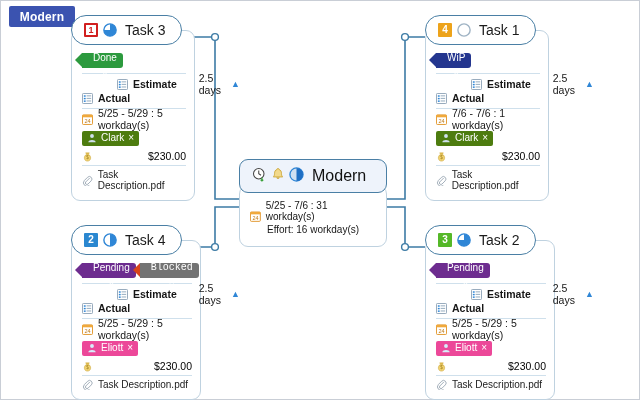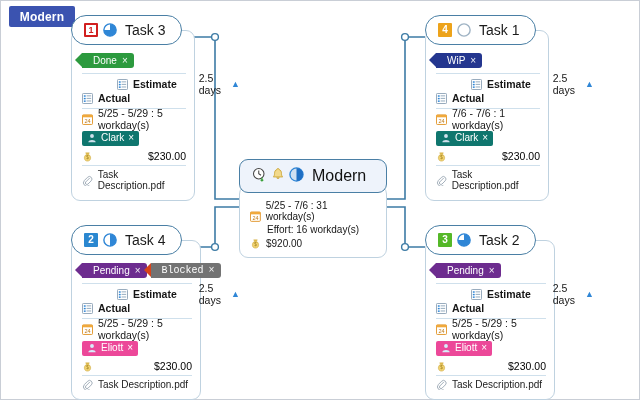--- a/index.html
+++ b/index.html
@@ -74,20 +74,21 @@
   
   .tagrow{ display:flex; gap:4px; margin-bottom:5px; }
   .tag{
     position:relative;
     display:inline-flex; align-items:center; gap:5px;
     height:15px;
     padding:0 6px 0 11px;
     color:#ffffff; font-size:10px;
     border-radius:0 3px 3px 0;
     line-height:1;
+    flex-direction:column;
   }
   .tag::before{
     content:""; position:absolute; left:-7px; top:0;
     width:0; height:0;
     border-top:7.5px solid transparent;
     border-bottom:7.5px solid transparent;
     border-right:7px solid currentColor;
   }
   .tag .x{ font-size:10px; opacity:.92; }
   .tag.done{ background:#2c9a3e; color:#2c9a3e; }
@@ -109,21 +110,21 @@
   .row.est .val{ margin-left:12px; }
   .row.est{ justify-content:flex-start;margin-left:35px; }
   .row.est .spacer{ flex:1; }
 
   .assignee{
     display:inline-flex; align-items:center; gap:4px;
     height:15px; padding:0 5px;
     border-radius:2px; font-size:10px; color:#fff;
     line-height:1;
   }
-  .assignee.clark{ background:#0f766e;align-items:center; }
+  .assignee.clark{ background:#4d7c0f;align-items:center; }
   .assignee.eliott{ background:#ec4899; }
 
   .money{ display:flex; align-items:center; gap:5px; font-size:10.5px; margin-top:3px;justify-content:space-between;}
   .attach{ display:flex; align-items:center; gap:5px; font-size:10px; color:#1b1b1b; }
 
   
   .project{ position:absolute; left:238px; top:158px; width:148px; }
   .proj-head{
     display:flex; align-items:center; gap:4px;
     height:34px; padding:0 12px;
@@ -550,24 +551,16 @@
     <div class="proj-body">
       <div class="proj-line">
         <svg viewBox="0 0 12 12" width="11" height="11">
             <rect x="0.5" y="1" width="11" height="10.4" rx="1" fill="#fff" stroke="#e0901f"></rect>
             <rect x="0.5" y="1" width="11" height="2.6" fill="#f0a93c"></rect>
             <text x="6" y="9.4" font-size="6" text-anchor="middle" fill="#c07a14" font-family="Liberation Sans">24</text>
           </svg>
         <span>5/25 - 7/6 : 31 workday(s)</span>
       </div>
       <div class="proj-sub">Effort: 16 workday(s)</div>
-      <div class="proj-line">
-        <svg viewBox="0 0 12 12" width="11" height="11">
-            <path d="M4 2 L8 2 L7 3.6 L5 3.6 Z" fill="#e8c35a" stroke="#c9a22f" stroke-width=".5"></path>
-            <path d="M5 3.6 C1.5 5.5 1.8 11 6 11 C10.2 11 10.5 5.5 7 3.6 Z" fill="#f0d271" stroke="#c9a22f" stroke-width=".6"></path>
-            <text x="6" y="9" font-size="5" text-anchor="middle" fill="#9c7a15" font-family="Liberation Sans">$</text>
-          </svg>
-        <span>$920.00</span>
-      </div>
     </div>
   </div>
 
 </div>
 
 </body></html>

